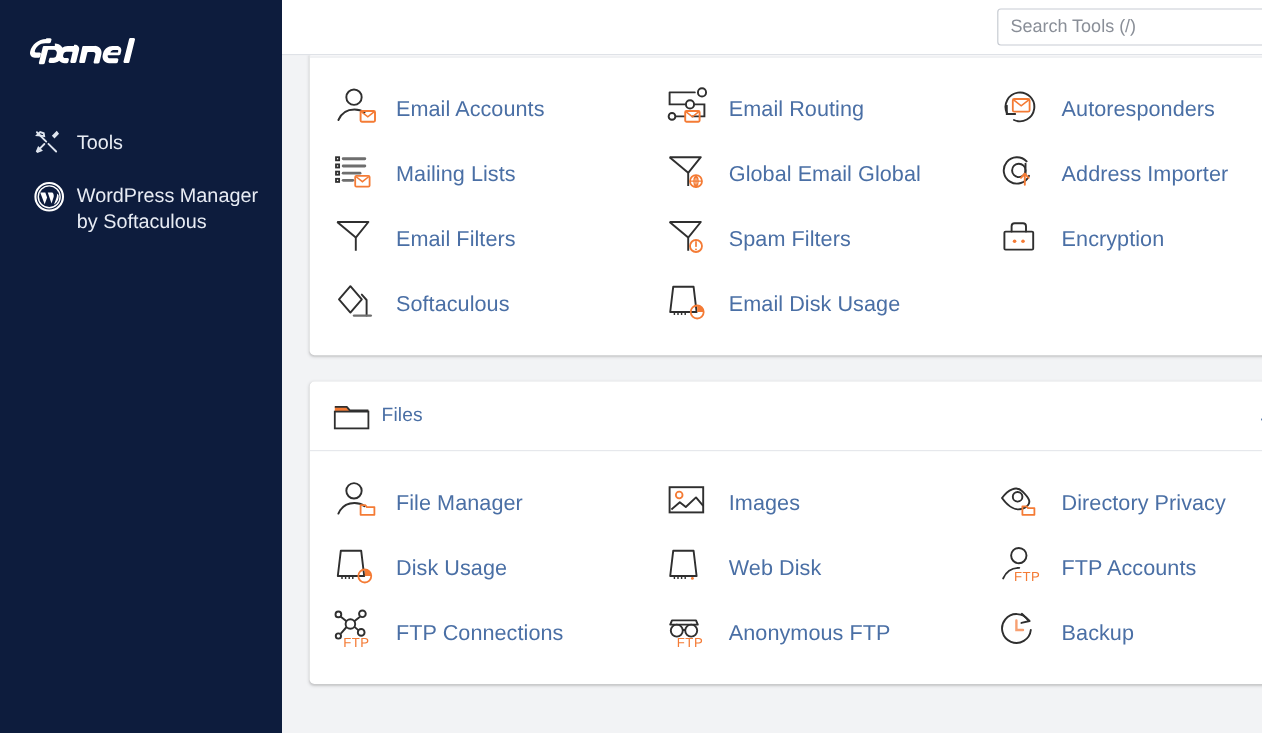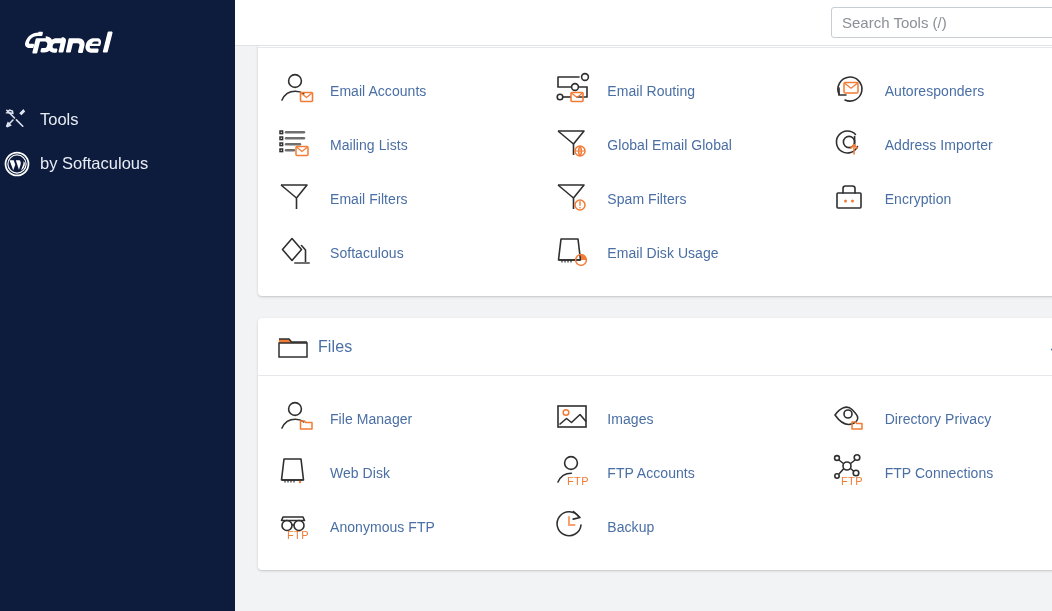--- a/index.html
+++ b/index.html
@@ -15,21 +15,21 @@
   #sidebar {
     width: 235px; flex: 0 0 235px; height: 611px;
     background: #0d1c3d; color: #fff;
     padding: 22px 0 0 0; position: relative; overflow: hidden;
   }
   .logo-wrap { padding: 4px 0 0 18px; height: 56px; }
   .logo-svg { display: block; }
   .nav { margin-top: 20px; }
   .nav-item {
     display: flex; align-items: flex-start;
-    padding: 9px 16px 9px 4px;
+    padding: 9px 16px 9px 28px;
     color: #e8ecf4; font-size: 16.5px; line-height: 22px;
     cursor: pointer;
   }
   .nav-item .nav-ico {
     flex: 0 0 32px; width: 32px; height: 26px;
     display: flex; align-items: flex-start; justify-content: flex-start;
     margin-right: 4px;
   }
   .nav-label { padding-top: 1px; }
   .nav-label .sub { display: block; }
@@ -91,21 +91,21 @@
     display: flex; align-items: center;
     padding: 8px 6px 8px 20px;
     min-height: 42px;
   }
   .cell .ico {
     flex: 0 0 44px; width: 44px; height: 38px;
     display: flex; align-items: flex-start; justify-content: flex-start;
     margin-right: 8px;
   }
   .cell a {
-    color: #4a6fa5; font-size: 14px; text-decoration: none;
+    color: #4a6fa5; font-size: 18px; text-decoration: none;
     white-space: nowrap; letter-spacing: .05px;
   }
   .cell a.hovered { }
 
   svg { display: block; overflow: visible; }
 </style>
 </head>
 <body>
 
 <div id="app">
@@ -141,20 +141,21 @@
 
       <div class="nav-item">
         <span class="nav-ico">
           <svg width="26" height="26" viewBox="0 0 24 24">
             <circle cx="12" cy="12" r="10.6" fill="none" stroke="#ffffff" stroke-width="1.6"></circle>
             <circle cx="12" cy="12" r="8.4" fill="none" stroke="#ffffff" stroke-width="1.1"></circle>
             <path d="M5.1 8.6l3.4 9.1 1.9-5.1-1.4-4zM10.9 8.6l2.9 8.6 1.5-4.6c.4-1.2.2-2.2-.3-3.3l-.6-.7zM17.9 9.4c.3 1.2 0 2.6-.5 3.9l-1.7 4.6c2.5-1.5 4-4.3 3.5-7.3z" fill="#ffffff"></path>
           </svg>
         </span>
         <span class="nav-label">
+          <span>WordPress Manager</span>
           <span class="sub">by Softaculous</span>
         </span>
       </div>
     </nav>
   </aside>
 
   <section id="main">
 
     <header id="topbar">
       <input id="search-input" type="text" placeholder="Search Tools (/)" style="">
@@ -367,20 +368,34 @@
             <span class="ico">
               <svg width="40" height="34" viewBox="0 0 40 34" fill="none" stroke="#2f2f2f" stroke-width="1.6">
                 <path d="M2 15c5-7 12-10.5 17-5.5S28 19 21 23 7 22 2 15z" stroke-linejoin="round"></path>
                 <circle cx="15" cy="14" r="4"></circle>
                 <path d="M19 29v-7h3.6l1.1 1.5h5.3V29z" stroke="#f47b35" stroke-width="1.5" stroke-linejoin="round"></path>
               </svg>
             </span>
             <a href="#">Directory Privacy</a>
           </div>
 
+          <div class="cell">
+            <span class="ico">
+              <svg width="40" height="34" viewBox="0 0 40 34" fill="none" stroke="#2f2f2f" stroke-width="1.6" stroke-linejoin="round">
+                <path d="M6 5h17l2.5 21H3.5z"></path>
+                <path d="M4 26h21"></path>
+                <g stroke-width="1.2">
+                  <path d="M7 26v2.6M10 26v2.6M13 26v2.6M16 26v2.6"></path>
+                </g>
+                <circle cx="26" cy="26" r="5.4" stroke="#f47b35" stroke-width="1.5"></circle>
+                <path d="M26 26V20.6A5.4 5.4 0 0 1 31.4 26z" fill="#f47b35" stroke="none"></path>
+              </svg>
+            </span>
+            <a href="#">Disk Usage</a>
+          </div>
 
           <div class="cell">
             <span class="ico">
               <svg width="40" height="34" viewBox="0 0 40 34" fill="none" stroke="#2f2f2f" stroke-width="1.6" stroke-linejoin="round">
                 <path d="M6 5h17l2.5 21H3.5z"></path>
                 <path d="M4 26h21"></path>
                 <g stroke-width="1.2">
                   <path d="M7 26v2.6M10 26v2.6M13 26v2.6M16 26v2.6"></path>
                 </g>
                 <circle cx="22" cy="28" r="1.2" fill="#f47b35" stroke="none"></circle>

